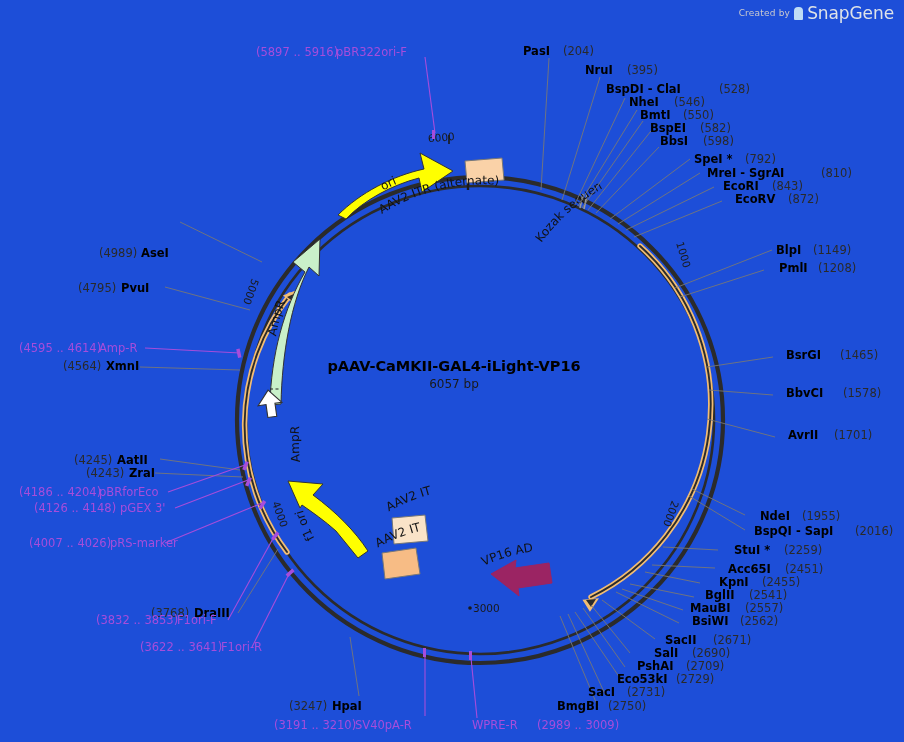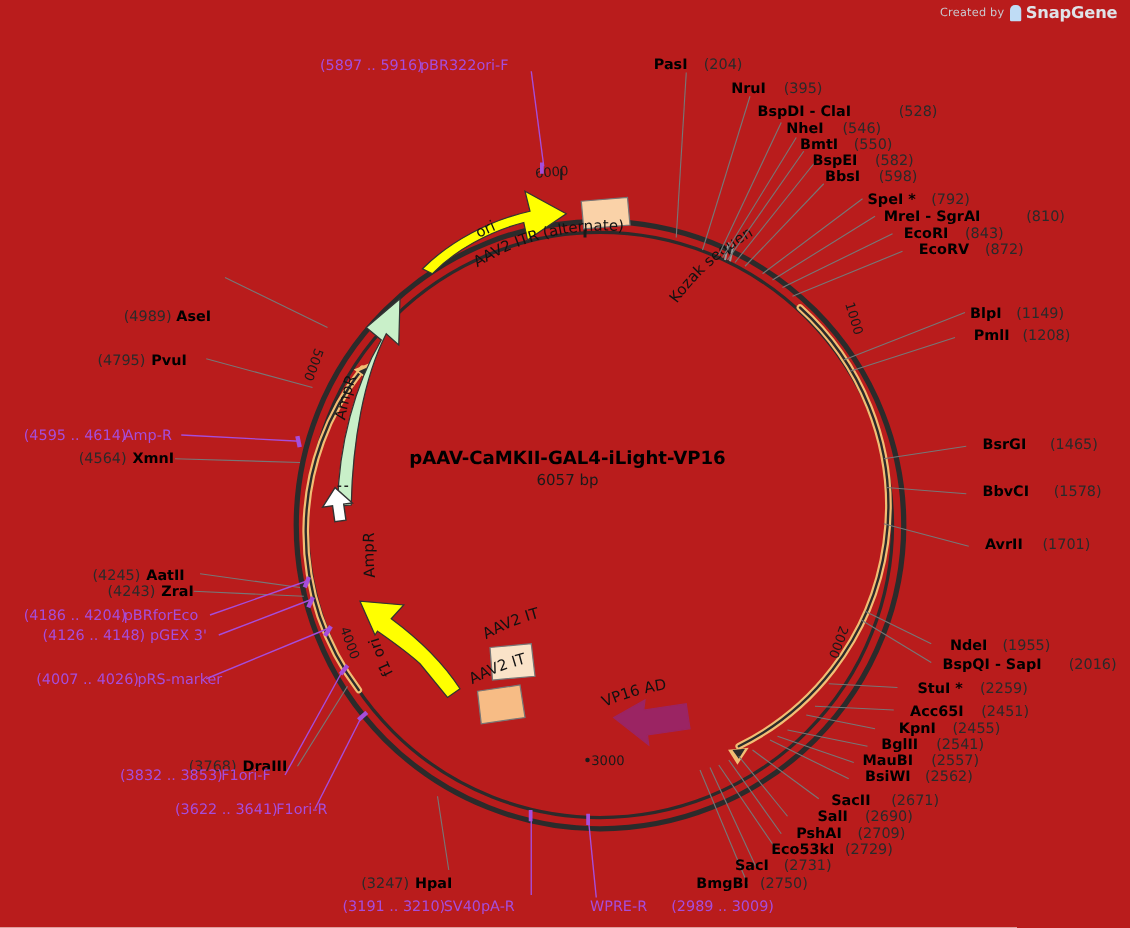--- a/index.html
+++ b/index.html
@@ -4,21 +4,21 @@
 <style>
   html, body {
     margin: 0;
     padding: 0;
     background: #ffffff;
   }
   #page {
     position: relative;
     width: 904px;
     height: 742px;
-    background: #b91c1c;
+    background: #1d4ed8;
     font-family: "DejaVu Sans", sans-serif;
     overflow: hidden;
   }
   svg { display: block; }
   .wm {
     position: absolute;
     top: 3px;
     right: 10px;
     display: flex;
     align-items: center;
@@ -31,24 +31,23 @@
     letter-spacing: .2px;
   }
   .wm-logo {
     width: 9px;
     height: 13px;
     background: #bfdcf5;
     border-radius: 4px 4px 1px 1px;
     display: inline-block;
   }
   .wm-name {
-    font-size: 13px;
+    font-size: 17px;
     color: #dfe3e8;
     letter-spacing: -.1px;
-    font-weight: bold;
   }
 </style>
 </head>
 <body>
 
 <div id="page">
 
   <div class="wm">
     <span class="wm-created">Created by</span>
     <span class="wm-logo"></span>

